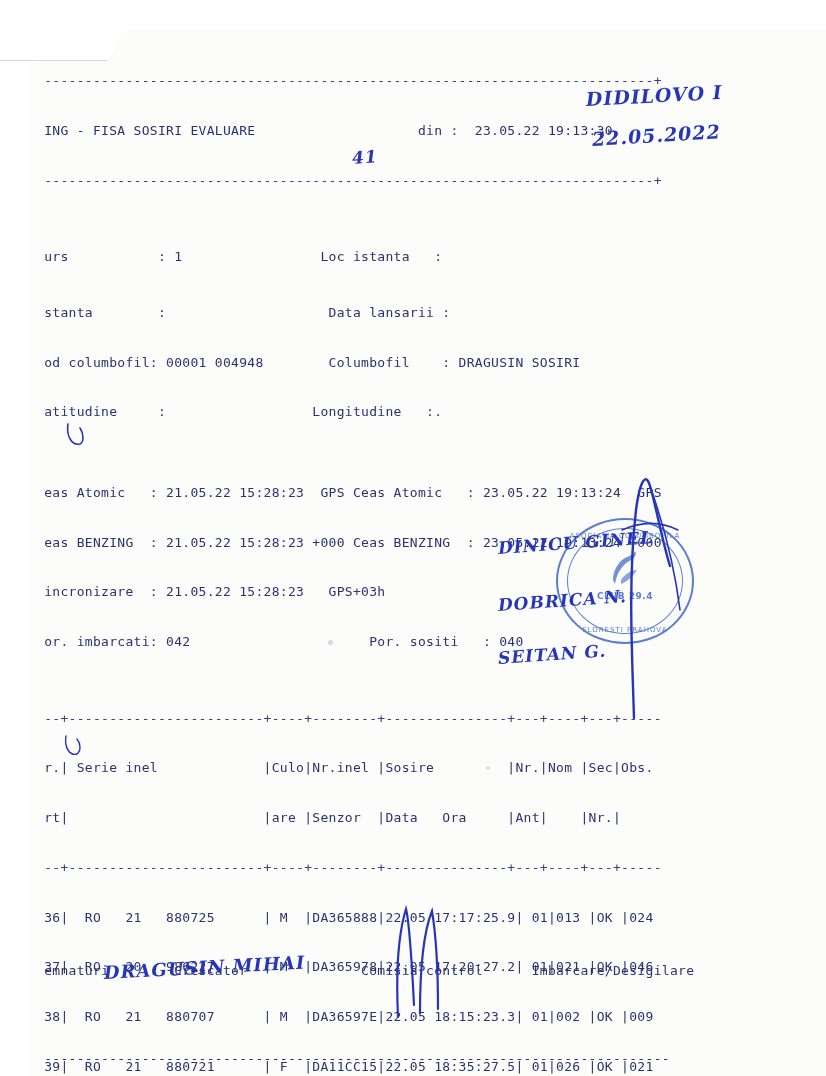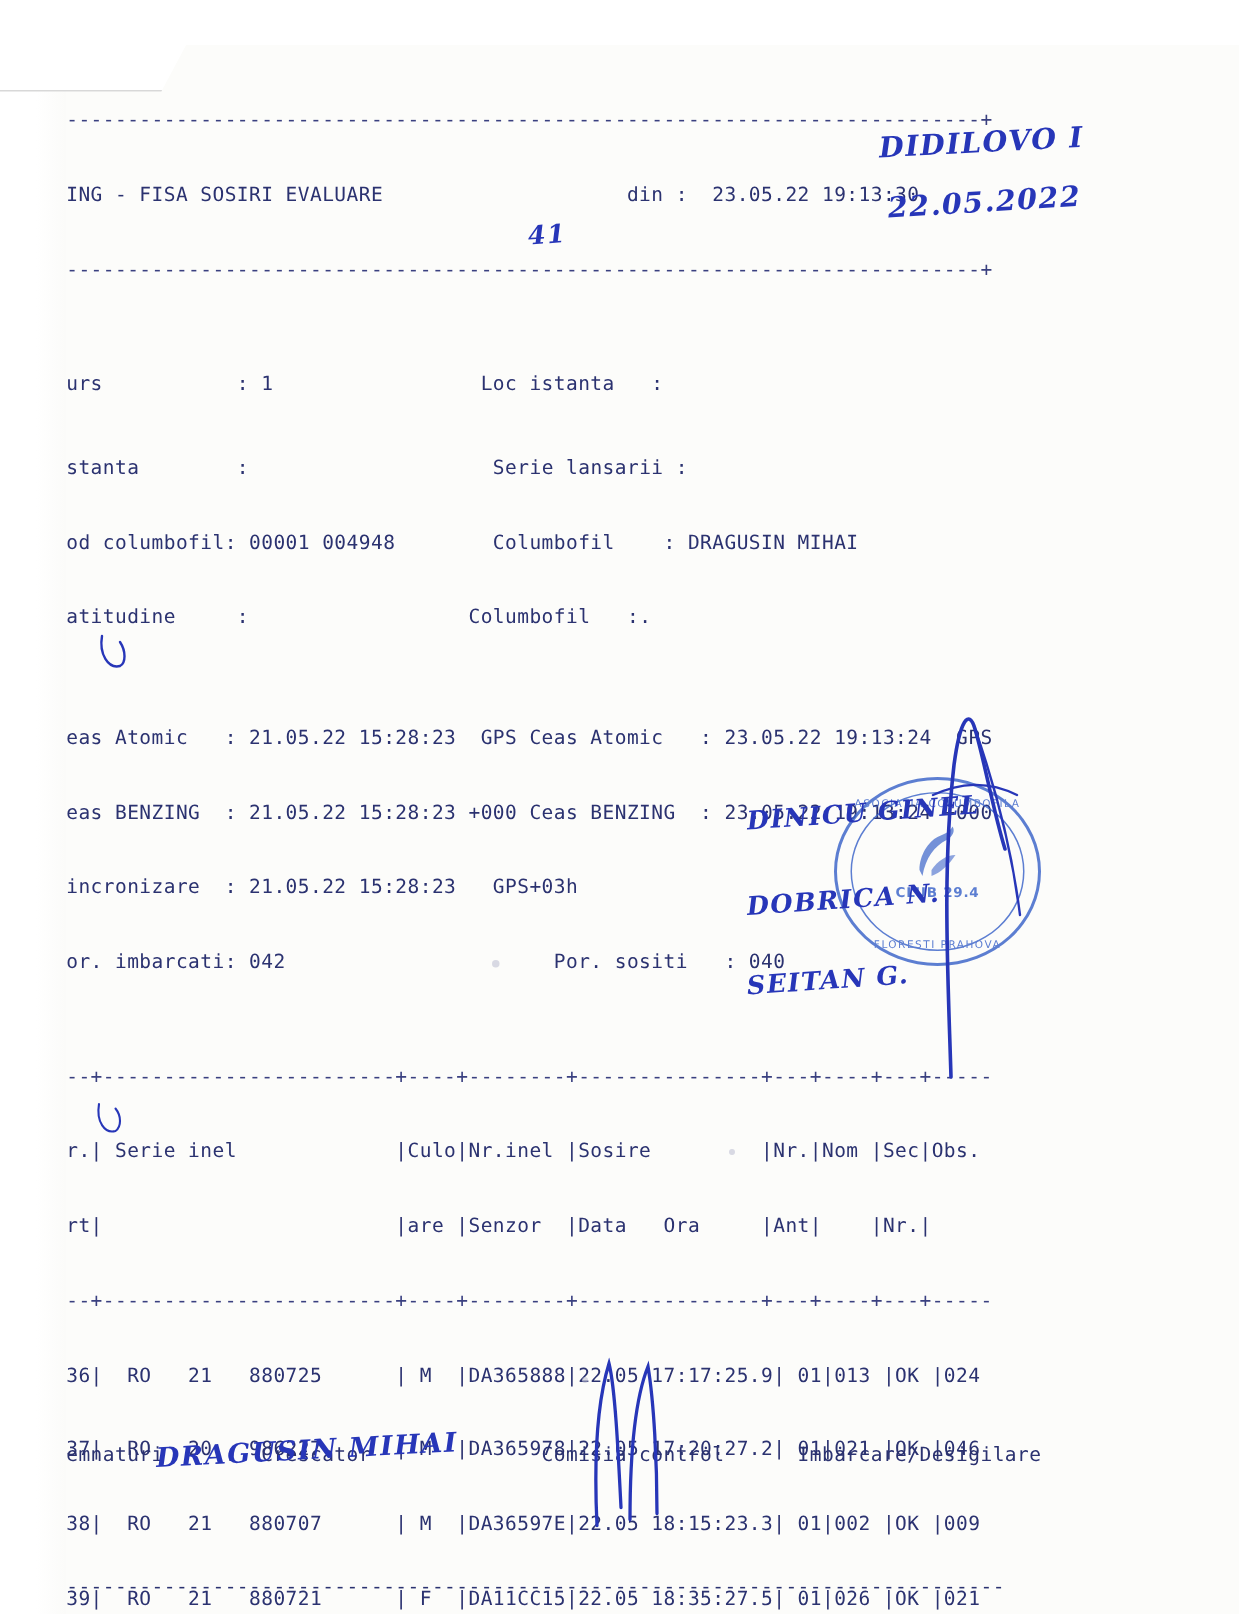--- a/index.html
+++ b/index.html
@@ -174,23 +174,23 @@
   <div class="spot" style="left:328px; top:640px; width:5px; height:5px;"></div>
   <div class="spot" style="left:486px; top:766px; width:4px; height:4px;"></div>
   <div class="spot" style="left:388px; top:918px; width:4px; height:4px;"></div>
 
   <div class="doc">
     <span class="row blk sep">+---------------------------------------------------------------------------+</span>
     <span class="row blk">ZING - FISA SOSIRI EVALUARE                    din :  23.05.22 19:13:30</span>
     <span class="row blk sep">+---------------------------------------------------------------------------+</span>
 
     <span class="row blk mt10"><span>curs           : 1</span><span>                 </span><span>Loc istanta   :</span></span>
-    <span class="row blk mt6"><span>istanta        :</span><span>                    </span><span>Serie lansarii :</span></span>
-    <span class="row blk"><span>Cod columbofil: 00001 004948</span><span>        </span><span>Columbofil    : DRAGUSIN MIHAI</span></span>
-    <span class="row blk"><span>Latitudine     :</span><span>                  </span><span>Columbofil   :.</span></span>
+    <span class="row blk mt6"><span>istanta        :</span><span>                    </span><span>Data lansarii :</span></span>
+    <span class="row blk"><span>Cod columbofil: 00001 004948</span><span>        </span><span>Columbofil    : DRAGUSIN SOSIRI</span></span>
+    <span class="row blk"><span>Latitudine     :</span><span>                  </span><span>Longitudine   :.</span></span>
 
     <span class="row blk mt14">Ceas Atomic   : 21.05.22 15:28:23  GPS Ceas Atomic   : 23.05.22 19:13:24  GPS</span>
     <span class="row blk">Ceas BENZING  : 21.05.22 15:28:23 +000 Ceas BENZING  : 23.05.22 19:13:24 +000</span>
     <span class="row blk">Sincronizare  : 21.05.22 15:28:23   GPS+03h</span>
     <span class="row blk">Por. imbarcati: 042                      Por. sositi   : 040</span>
 
     <span class="row blk mt10 sep">---+------------------------+----+--------+---------------+---+----+---+-----</span>
     <span class="row blk">Nr.| Serie inel             |Culo|Nr.inel |Sosire         |Nr.|Nom |Sec|Obs.</span>
     <span class="row blk">crt|                        |are |Senzor  |Data   Ora     |Ant|    |Nr.|</span>
     <span class="row blk sep">---+------------------------+----+--------+---------------+---+----+---+-----</span>

